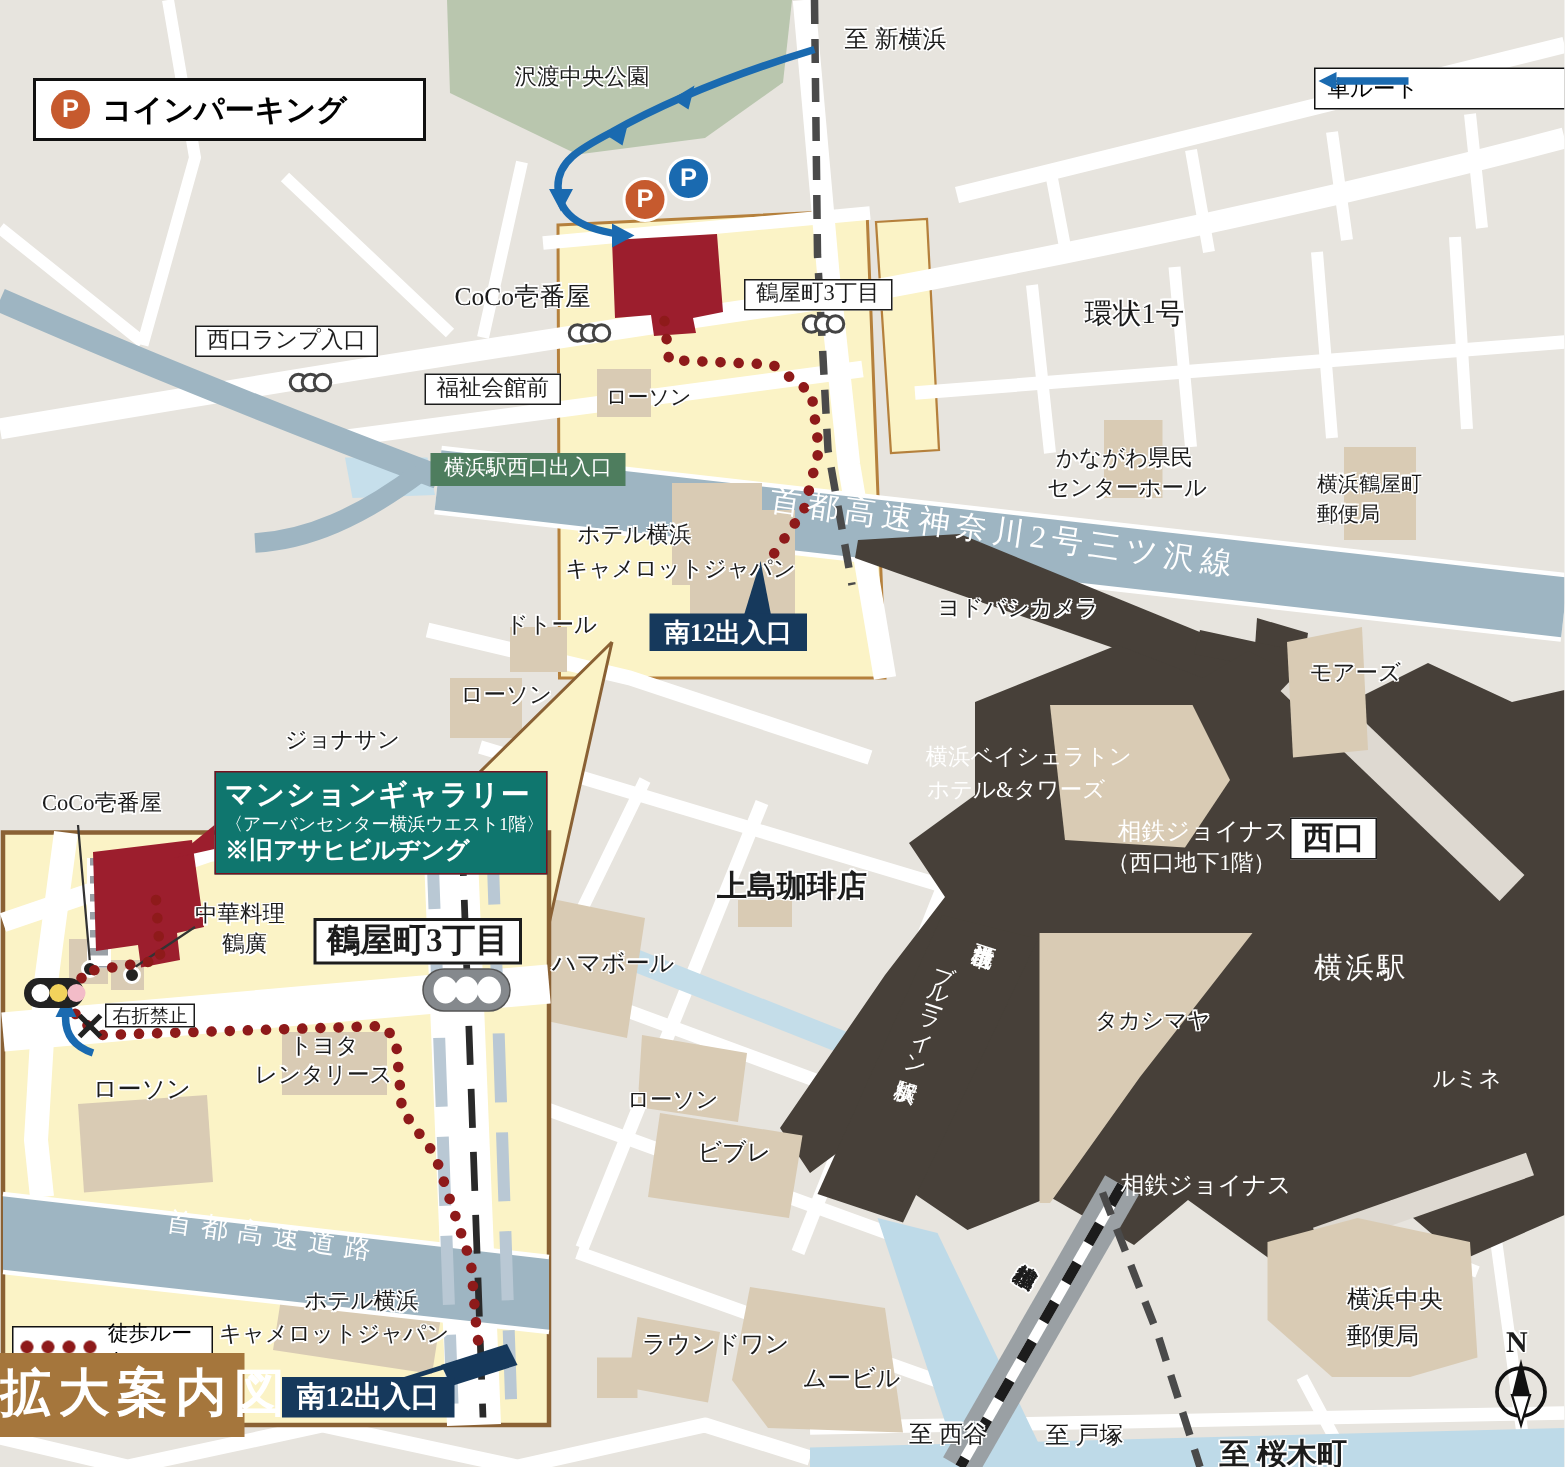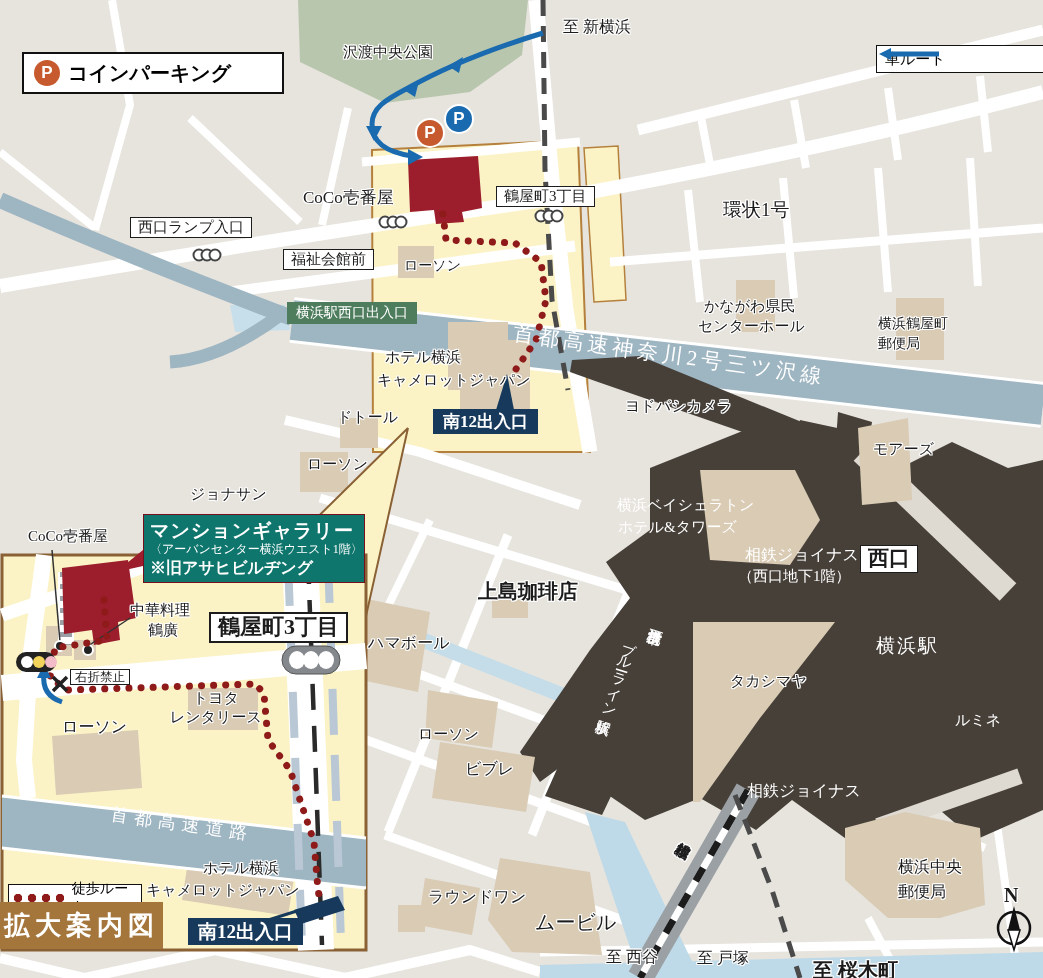--- a/index.html
+++ b/index.html
@@ -11,21 +11,21 @@
                    1px 0 0 #fff,-1px 0 0 #fff,0 1px 0 #fff,0 -1px 0 #fff;}
   .w{color:#fff;text-shadow:none;}
   .box{background:#fff;border:1.5px solid #1c1c1c;padding:1px 7px;text-shadow:none;}
   .nbox{background:#16395c;color:#fff;border:none;font-weight:bold;text-shadow:none;padding:3px 10px;}
   .gbox{background:#4e7d5e;color:#fff;text-shadow:none;padding:3px 9px;font-size:14px;}
   .gallery{background:#0f766e;color:#fff;padding:5px 6px;text-shadow:none;
            border:1px solid #76101f;width:208px;}
   .gallery .t1{font-size:19px;font-weight:bold;letter-spacing:1px;}
   .gallery .t2{font-size:12px;margin-top:2px;}
   .gallery .t3{font-size:16px;font-weight:bold;margin-top:2px;}
-  .brownbox{background:#a5763c;color:#fff;font-size:26px;font-weight:bold;letter-spacing:5px;
+  .brownbox{background:#a5763c;color:#fff;font-size:34px;font-weight:bold;letter-spacing:5px;
             text-shadow:none;padding:9px 0;width:163px;text-align:center;}
   .legendbox{position:absolute;background:#fff;border:2px solid #111;display:flex;
              align-items:center;text-shadow:none;}
   .pmark{position:absolute;width:26px;height:26px;border-radius:50%;color:#fff;font-weight:bold;
          font-size:17px;line-height:26px;text-align:center;text-shadow:none;
          font-family:"Liberation Sans",sans-serif;}
   .vert{writing-mode:vertical-rl;}
   .dots{width:56px;height:10px;margin:0 4px;
         background:radial-gradient(circle at 5px 5px,#8e1a1a 4px,transparent 4.5px);
         background-size:14px 10px;background-repeat:repeat-x;}
@@ -281,21 +281,21 @@
 <div class="lbl" style="left:730px;top:673px;">タカシマヤ</div>
 <div class="lbl w" style="left:955px;top:712px;">ルミネ</div>
 <div class="lbl w vert" style="left:652px;top:620px;font-size:14.5px;transform:rotate(18deg);transform-origin:top center;">横浜市営地下鉄</div>
 <div class="lbl w vert" style="left:626px;top:632px;font-size:14.5px;transform:rotate(18deg);transform-origin:top center;">ブルーライン横浜駅</div>
 <div class="lbl" style="left:418px;top:726px;">ローソン</div>
 <div class="lbl" style="left:465px;top:760px;font-size:16px;">ビブレ</div>
 <div class="lbl w" style="left:747px;top:782px;font-size:16px;">相鉄ジョイナス</div>
 <div class="lbl" style="left:898px;top:858px;font-size:16px;">横浜中央</div>
 <div class="lbl" style="left:898px;top:883px;font-size:16px;">郵便局</div>
 <div class="lbl" style="left:428px;top:888px;font-size:16px;">ラウンドワン</div>
-<div class="lbl" style="left:535px;top:911px;font-size:20px;">ムービル</div>
+<div class="lbl" style="left:535px;top:911px;font-size:16px;">ムービル</div>
 <div class="lbl" style="left:606px;top:948px;font-size:16px;">至 西谷</div>
 <div class="lbl" style="left:697px;top:949px;font-size:16px;">至 戸塚</div>
 <div class="lbl" style="left:813px;top:959px;font-size:20px;font-weight:bold;">至 桜木町</div>
 <div class="lbl vert" style="left:684px;top:834px;font-size:15px;transform:rotate(30deg);transform-origin:top center;">相模鉄道本線</div>
 <div class="lbl" style="left:1004px;top:884px;font-size:20px;font-weight:bold;">N</div>
 
 <div class="lbl" style="left:28px;top:528px;">CoCo壱番屋</div>
 <div class="lbl gallery" style="left:143px;top:514px;">
   <div class="t1">マンションギャラリー</div>
   <div class="t2">〈アーバンセンター横浜ウエスト1階〉</div>

